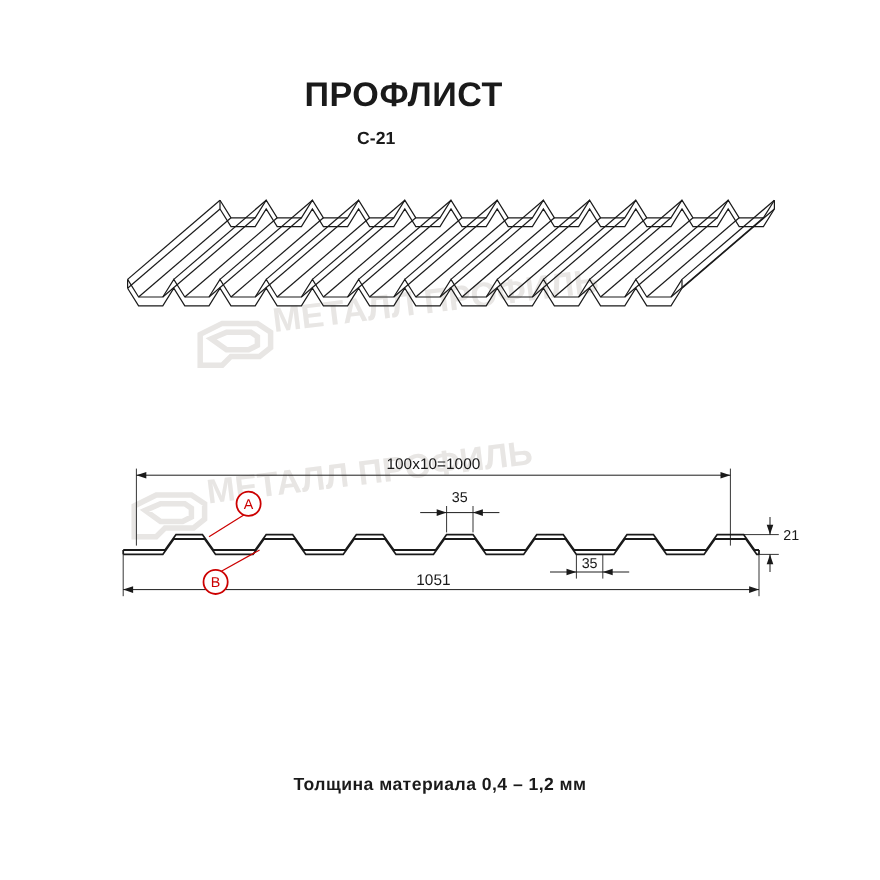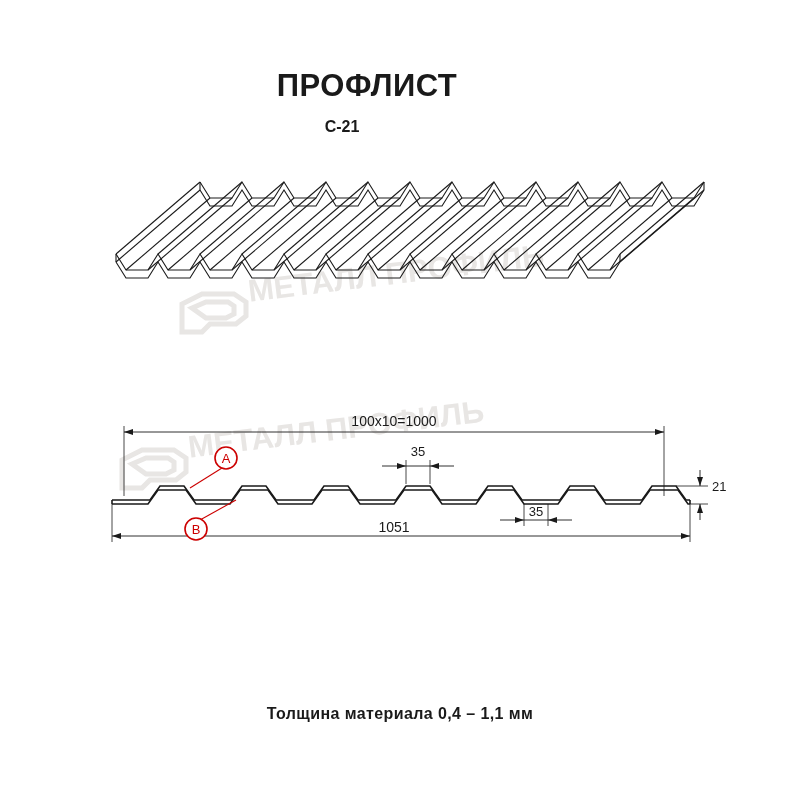--- a/index.html
+++ b/index.html
@@ -264,15 +264,15 @@
       </g>
 
       <text id="dimTop" x="394" y="26" text-anchor="middle" font-family="Liberation Sans, sans-serif" font-size="14" fill="#1a1a1a">100х10=1000</text>
       <text id="dimBottom" x="394" y="132" text-anchor="middle" font-family="Liberation Sans, sans-serif" font-size="14" fill="#1a1a1a">1051</text>
       <text id="dimHeight" x="712" y="91" text-anchor="start" font-family="Liberation Sans, sans-serif" font-size="13" fill="#1a1a1a">21</text>
       <text id="dimTop35" x="418" y="56" text-anchor="middle" font-family="Liberation Sans, sans-serif" font-size="13" fill="#1a1a1a">35</text>
       <text id="dimBot35" x="536" y="116" text-anchor="middle" font-family="Liberation Sans, sans-serif" font-size="13" fill="#1a1a1a">35</text>
     </svg>
   </div>
 
-  <div class="footer">Толщина материала 0,4 – 1,1 мм</div>
+  <div class="footer">Толщина материала 0,4 – 1,2 мм</div>
 
 </div>
 
 </body></html>

